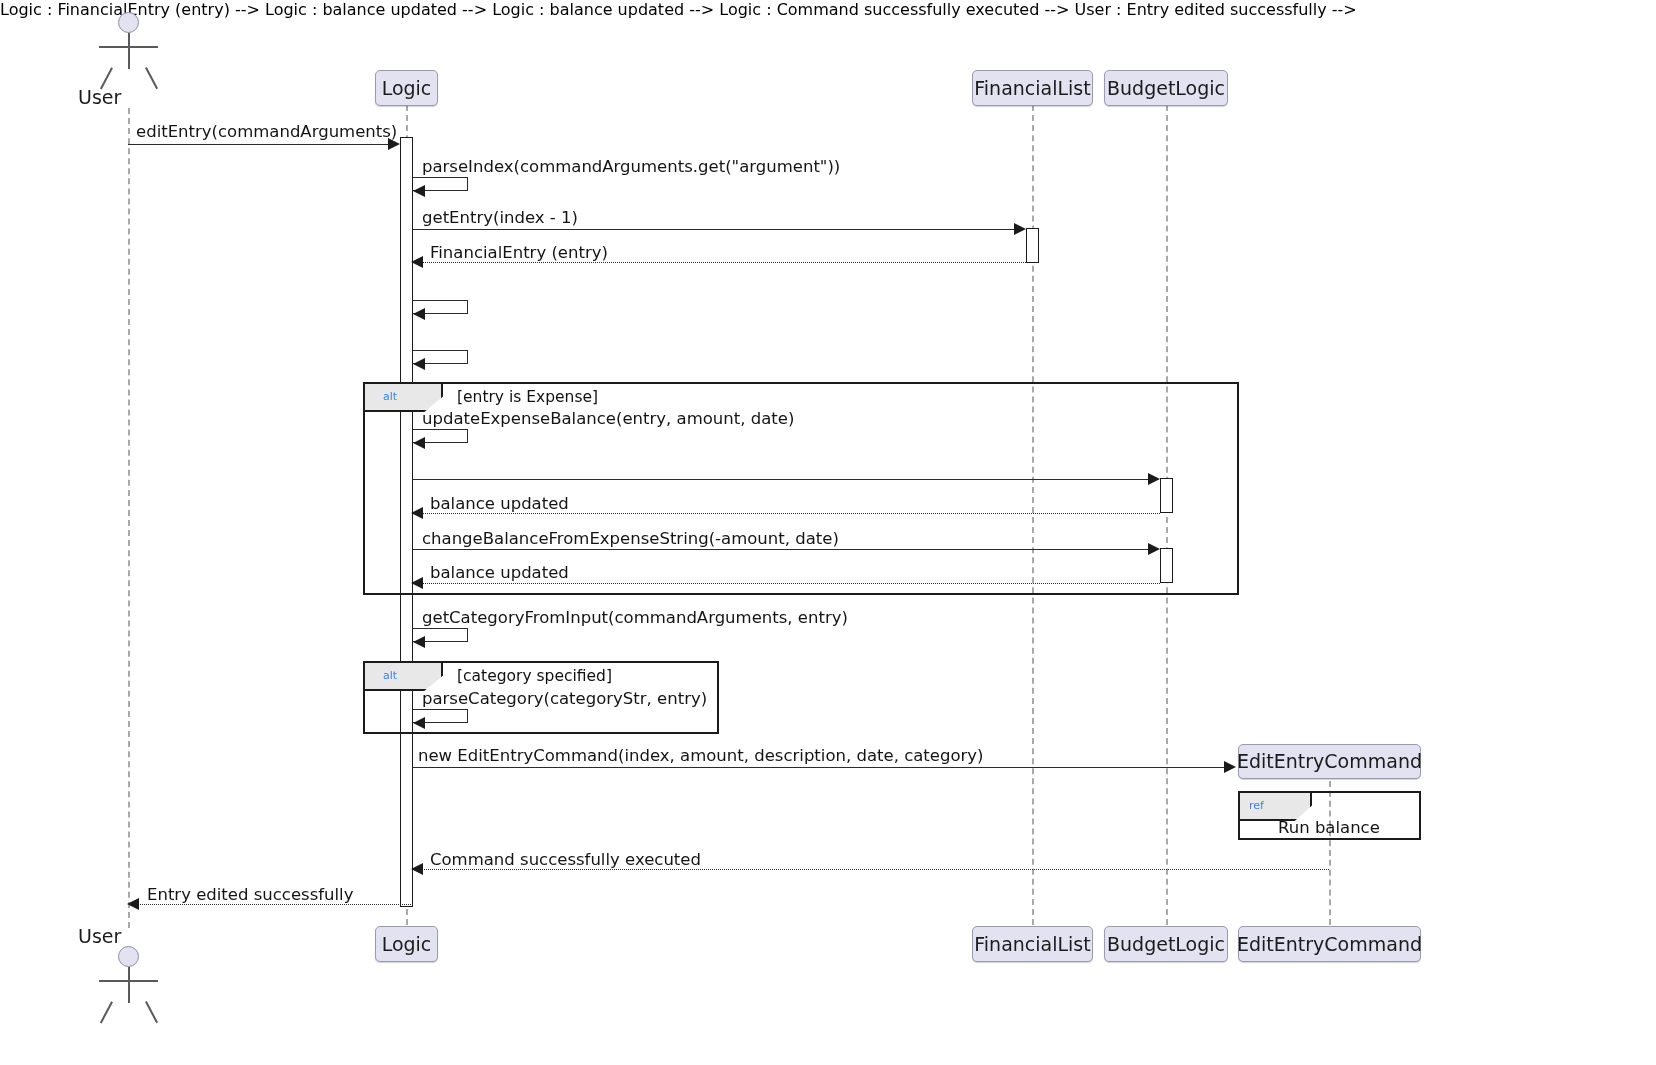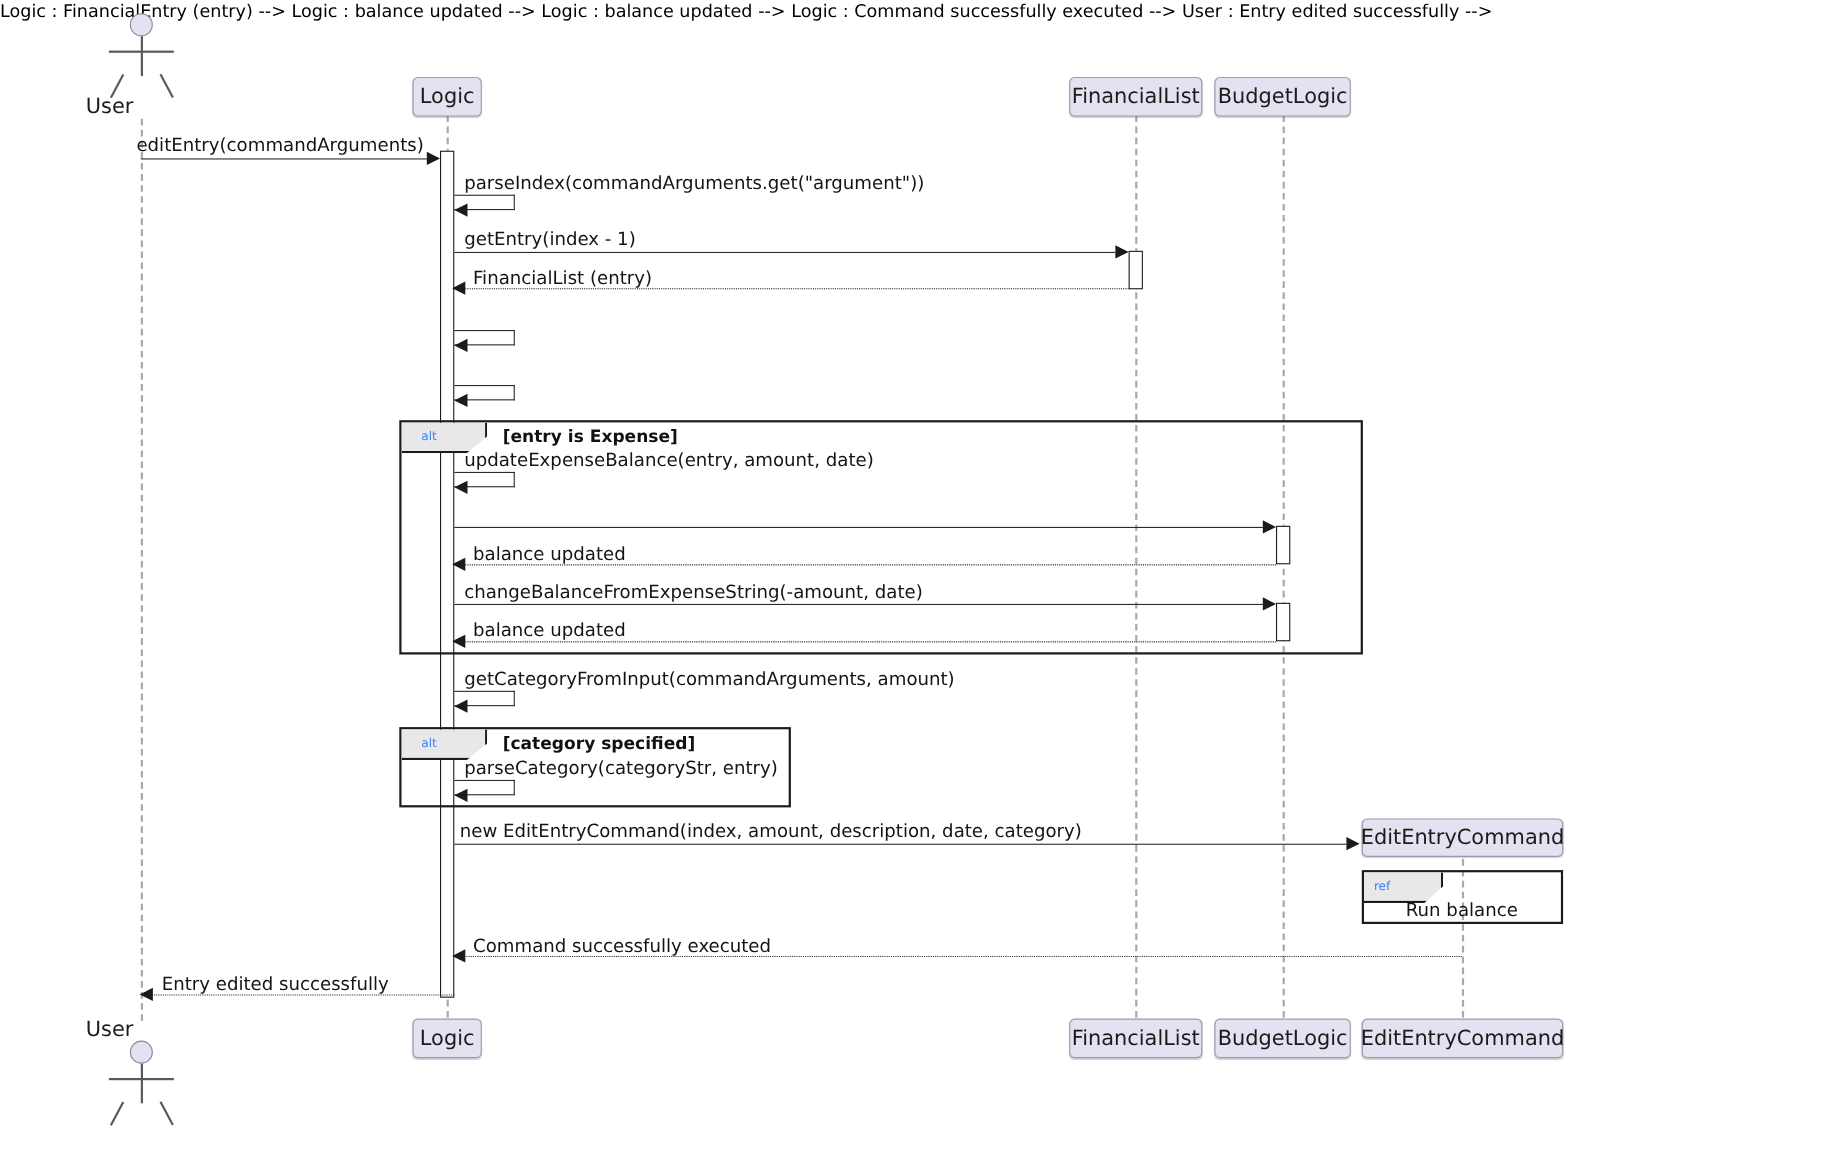--- a/index.html
+++ b/index.html
@@ -74,21 +74,21 @@
   .frame-tab-shape{
     position:absolute;height:26px;background:#E8E8E8;
     border-right:2px solid #1b1b1b;border-bottom:2px solid #1b1b1b;
     clip-path:polygon(0 0,100% 0,100% 45%,76% 100%,0 100%);
   }
   .frame-op{
     position:absolute;font-size:11px;font-weight:normal;color:#3b82f6;
     line-height:26px;
   }
   .frame-guard{
-    position:absolute;font-size:15.5px;font-weight:bold;color:#111;
+    position:absolute;font-size:15.5px;font-weight:normal;color:#111;
     line-height:26px;white-space:nowrap;
   }
   .frame-body-text{
     position:absolute;font-size:16.5px;color:#141414;white-space:nowrap;
   }
 </style>
 </head>
 <body>
 
 <div id="canvas">
@@ -120,36 +120,36 @@
 
   
   <div class="activation" style="left:400px;top:137px;width:13px;height:770px;"></div>
   <div class="activation" style="left:1026px;top:228px;width:13px;height:35px;"></div>
   <div class="activation" style="left:1160px;top:478px;width:13px;height:35px;"></div>
   <div class="activation" style="left:1160px;top:548px;width:13px;height:35px;"></div>
 
   
 
   
-  <div class="msg-label" style="left:124px;top:124px;text-align:right;">editEntry(commandArguments)</div>
+  <div class="msg-label" style="left:136px;top:124px;text-align:right;">editEntry(commandArguments)</div>
   <div class="msg-line" style="left:128px;top:144px;width:260px;"></div>
   <div class="arrow-r" style="left:388px;top:138px;"></div>
 
   
   <div class="msg-label" style="left:422px;top:159px;">parseIndex(commandArguments.get("argument"))</div>
   <div class="selfmsg" style="left:413px;top:177px;width:55px;height:14px;"></div>
   <div class="arrow-l" style="left:413px;top:185px;"></div>
 
   
   <div class="msg-label" style="left:422px;top:210px;">getEntry(index - 1)</div>
   <div class="msg-line" style="left:413px;top:229px;width:601px;"></div>
   <div class="arrow-r" style="left:1014px;top:223px;"></div>
 
    Logic : FinancialEntry (entry) --&gt;
-  <div class="msg-label" style="left:430px;top:245px;">FinancialList (entry)</div>
+  <div class="msg-label" style="left:430px;top:245px;">FinancialEntry (entry)</div>
   <div class="msg-line dotted" style="left:418px;top:262px;width:608px;"></div>
   <div class="arrow-l" style="left:411px;top:256px;"></div>
 
   
   <div class="selfmsg" style="left:413px;top:300px;width:55px;height:14px;"></div>
   <div class="arrow-l" style="left:413px;top:308px;"></div>
 
   
   <div class="selfmsg" style="left:413px;top:350px;width:55px;height:14px;"></div>
   <div class="arrow-l" style="left:413px;top:358px;"></div>
@@ -178,21 +178,21 @@
   <div class="msg-label" style="left:422px;top:531px;">changeBalanceFromExpenseString(-amount, date)</div>
   <div class="msg-line" style="left:413px;top:549px;width:735px;"></div>
   <div class="arrow-r" style="left:1148px;top:543px;"></div>
 
    Logic : balance updated --&gt;
   <div class="msg-label" style="left:430px;top:565px;">balance updated</div>
   <div class="msg-line dotted" style="left:418px;top:583px;width:742px;"></div>
   <div class="arrow-l" style="left:411px;top:577px;"></div>
 
   
-  <div class="msg-label" style="left:422px;top:610px;">getCategoryFromInput(commandArguments, amount)</div>
+  <div class="msg-label" style="left:422px;top:610px;">getCategoryFromInput(commandArguments, entry)</div>
   <div class="selfmsg" style="left:413px;top:628px;width:55px;height:14px;"></div>
   <div class="arrow-l" style="left:413px;top:636px;"></div>
 
   
   <div class="frame" style="left:363px;top:661px;width:356px;height:73px;"></div>
   <div class="frame-tab-shape" style="left:365px;top:663px;width:76px;"></div>
   <div class="frame-op" style="left:383px;top:663px;">alt</div>
   <div class="frame-guard" style="left:457px;top:663px;">[category specified]</div>
 
   

